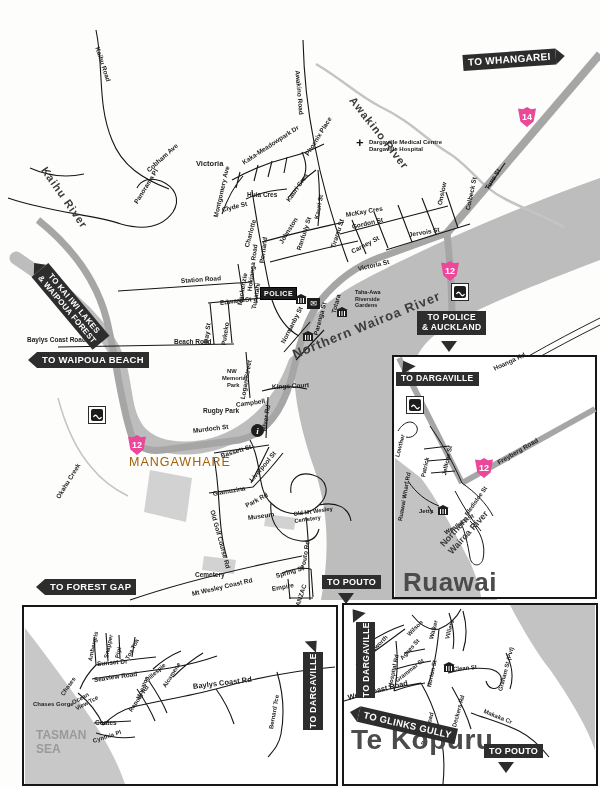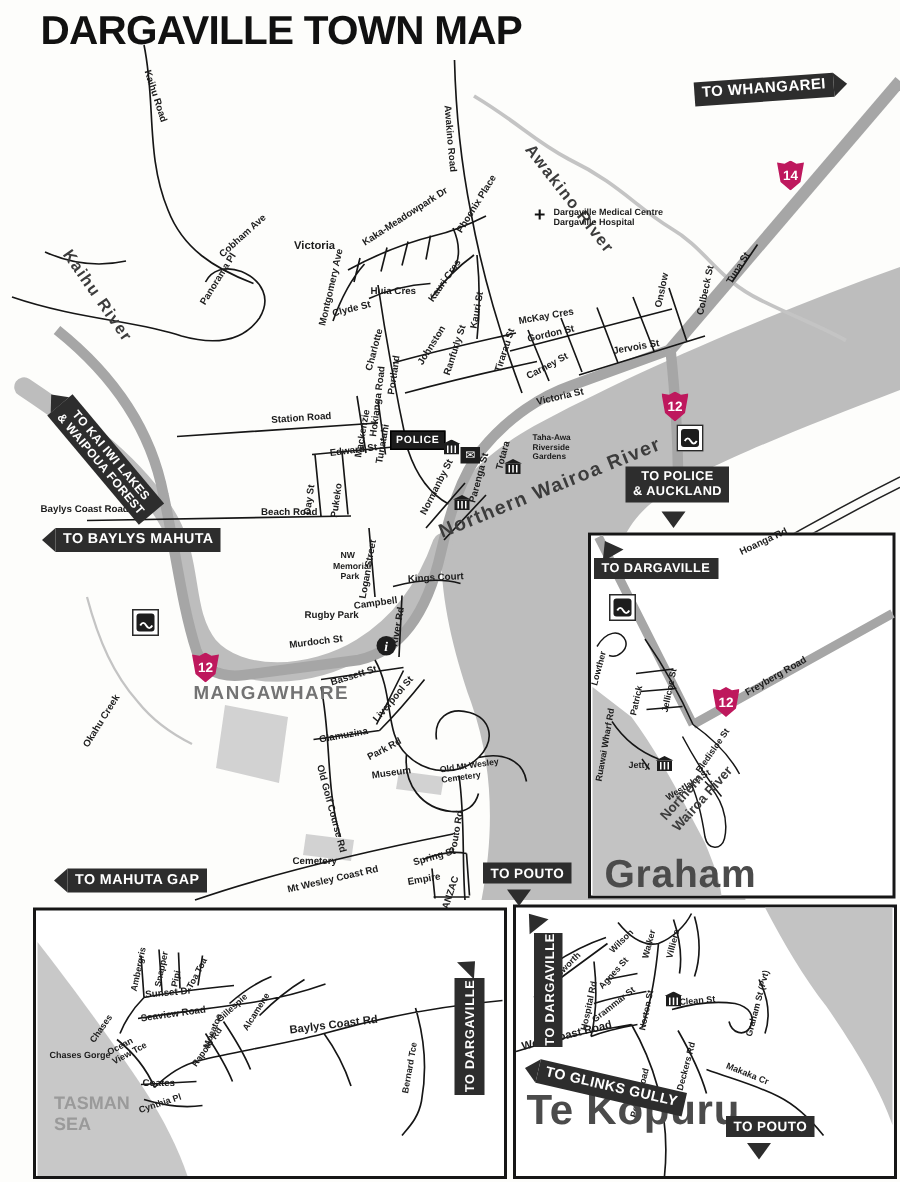--- a/index.html
+++ b/index.html
@@ -9,42 +9,42 @@
   svg.insetart{position:absolute;left:0;top:0;z-index:3;pointer-events:none}
   .inset{position:absolute;border:2.5px solid #161616;background:#fff;z-index:2;box-sizing:border-box}
   .s{position:absolute;z-index:4;font-size:6.5px;font-weight:bold;color:#1c1c1c;
      white-space:nowrap;line-height:1;transform-origin:0 50%}
   .s6{font-size:6px}.s7{font-size:7.5px}
   .blk{position:absolute;z-index:4;font-size:5.8px;font-weight:bold;line-height:1.2;
        color:#1c1c1c;transform-origin:0 0;white-space:nowrap}
   .riv{position:absolute;z-index:4;font-weight:bold;color:#3c3c3c;white-space:nowrap;
        transform-origin:0 50%;letter-spacing:1px}
   .big{position:absolute;z-index:4;font-weight:bold;color:#4b4b4b;white-space:nowrap;letter-spacing:.5px}
-  .graybig{position:absolute;z-index:4;font-weight:bold;color:#737373;white-space:nowrap;letter-spacing:1px}
+  .graybig{position:absolute;z-index:4;font-weight:normal;color:#a16207;white-space:nowrap;letter-spacing:1px}
   .tasman{position:absolute;z-index:4;font-weight:bold;color:#9a9a9a;
           font-size:12px;line-height:1.2;}
   .title{position:absolute;left:27px;top:5px;z-index:5;font-size:27px;font-weight:bold;
          color:#111;letter-spacing:-.5px;white-space:nowrap}
   
   .sign{position:absolute;z-index:5;display:flex;align-items:stretch;transform-origin:0 50%}
   .sign .box{background:#2d2d2d;color:#fff;font-weight:bold;display:flex;flex-direction:column;
              justify-content:center;text-align:center;padding:2px 5px;letter-spacing:.3px;line-height:1.15}
   .al{align-self:center;width:0;height:0;border-top:8px solid transparent;border-bottom:8px solid transparent;
       border-right:9px solid #2d2d2d}
   .ar{align-self:center;width:0;height:0;border-top:8px solid transparent;border-bottom:8px solid transparent;
       border-left:9px solid #2d2d2d}
   .tridown{position:absolute;z-index:5;width:0;height:0;border-left:8px solid transparent;
            border-right:8px solid transparent;border-top:11px solid #2d2d2d}
   .triup{position:absolute;z-index:5;width:0;height:0;border-left:8px solid transparent;
          border-right:8px solid transparent;border-bottom:11px solid #2d2d2d}
   .vsign{position:absolute;z-index:5;background:#2d2d2d;color:#fff;font-weight:bold;
          display:flex;align-items:center;justify-content:center}
   .vsign span{writing-mode:vertical-rl;transform:rotate(180deg);font-size:8.5px;letter-spacing:.5px}
   
-  .shield{position:absolute;z-index:5;width:18px;height:20px;background:#be185d;color:#fff;
+  .shield{position:absolute;z-index:5;width:18px;height:20px;background:#ec4899;color:#fff;
           font-size:9px;font-weight:bold;display:flex;align-items:center;justify-content:center;
           clip-path:polygon(50% 0,72% 11%,100% 7%,87% 72%,50% 100%,13% 72%,0 7%,28% 11%)}
   .wave{position:absolute;z-index:5;width:16px;height:16px;background:#fff;border:1px solid #2a2a2a;
         display:flex;align-items:center;justify-content:center}
   .wave .wv{width:12px;height:12px;background:#1d1d1d;border-radius:2px;display:flex;
             align-items:center;justify-content:center}
   .info{position:absolute;z-index:5;width:13px;height:13px;border-radius:50%;background:#1d1d1d;
         color:#fff;font-size:9px;font-weight:bold;font-style:italic;display:flex;align-items:center;
         justify-content:center;font-family:"Liberation Serif",serif}
   .police{position:absolute;z-index:5;background:#1d1d1d;color:#fff;font-size:7px;font-weight:bold;
@@ -52,21 +52,20 @@
   .mailbox{position:absolute;z-index:5;width:13px;height:11px;background:#1d1d1d;color:#fff;
            font-size:8px;line-height:1;display:flex;align-items:center;justify-content:center}
   .cross{position:absolute;z-index:5;font-size:13px;font-weight:bold;color:#111;line-height:1}
   .bldg{position:absolute;z-index:5}
 </style>
 </head>
 <body>
 
 <div id="page">
 
-  <div class="title">DARGAVILLE TOWN MAP</div>
 
   <svg class="map" width="600" height="788">
 
     <path fill="#bdbdbd" d="M600,178 C505,212 415,252 356,284 C326,301 306,320 298,342 C289,372 297,420 314,468
          C327,505 331,548 321,600 L497,600 C494,574 484,550 469,526 C441,481 417,442 411,398
          C407,365 420,344 443,329 C472,310 532,286 600,260 Z"></path>
     <path fill="none" stroke="#bdbdbd" stroke-width="13" stroke-linecap="round" d="M16,258 C55,284 93,312 113,348 C129,378 121,408 139,431 C159,454 207,453 241,432 C269,415 285,390 295,362"></path>
     <path fill="none" stroke="#c4c4c4" stroke-width="2.5" d="M316,64 C346,82 356,94 379,106 C412,122 424,138 447,152 C471,166 478,186 507,200 C529,211 546,217 564,227"></path>
     <path fill="none" stroke="#c4c4c4" stroke-width="1.5" d="M58,398 C66,428 76,450 92,468 C100,478 112,488 128,496"></path>
 
@@ -323,34 +322,34 @@
   <div class="sign" style="left:34px;top:252px;transform:rotate(50deg)">
     <div class="al"></div>
     <div class="box" style="font-size:8px">
       <span>TO KAI IWI LAKES</span>
       <span>&amp; WAIPOUA FOREST</span>
     </div>
   </div>
   <div class="sign" style="left:28px;top:352px">
     <div class="al"></div>
     <div class="box" style="font-size:9.5px">
-        <span>TO BAYLYS MAHUTA</span>
+        <span>TO WAIPOUA BEACH</span>
       </div>
   </div>
   <div class="sign" style="left:417px;top:311px">
     <div class="box" style="font-size:8.5px">
       <span>TO POLICE</span>
       <span>&amp; AUCKLAND</span>
     </div>
   </div>
   <div class="tridown" style="left:441px;top:341px"></div>
   <div class="sign" style="left:36px;top:579px">
     <div class="al"></div>
     <div class="box" style="font-size:9.5px">
-        <span>TO MAHUTA GAP</span>
+        <span>TO FOREST GAP</span>
       </div>
   </div>
   <div class="sign" style="left:322px;top:575px">
     <div class="box" style="font-size:9px">
         <span>TO POUTO</span>
       </div>
   </div>
   <div class="tridown" style="left:338px;top:593px"></div>
 
   <div class="triup" style="left:398px;top:360px;transform:rotate(-30deg)"></div>
@@ -383,21 +382,21 @@
         <g stroke="#fff" stroke-width="1">
           <line x1="3.5" y1="4" x2="3.5" y2="9"></line>
           <line x1="6" y1="4" x2="6" y2="9"></line>
           <line x1="8.5" y1="4" x2="8.5" y2="9"></line>
         </g>
       </svg></div>
   <div class="blk" style="left:438px;top:542px;font-size:9px;color:#3c3c3c;transform:rotate(-48deg)">
     <div>Northern</div>
     <div>Wairoa River</div>
   </div>
-  <div class="big" style="left:403px;top:567px;font-size:26px">Graham</div>
+  <div class="big" style="left:403px;top:567px;font-size:26px">Ruawai</div>
 
   <div class="tasman" style="left:36px;top:728px">
     <div>TASMAN</div>
     <div>SEA</div>
   </div>
   <div class="s s6" style="left:33px;top:701px">Chases Gorge</div>
   <div class="s s6" style="left:90px;top:658px;transform:rotate(-78deg)">Ambergris</div>
   <div class="s s6" style="left:106px;top:655px;transform:rotate(-78deg)">Snapper</div>
   <div class="s s6" style="left:117px;top:655px;transform:rotate(-78deg)">Pipi</div>
   <div class="s s6" style="left:127px;top:656px;transform:rotate(-62deg)">Toa Toa</div>

